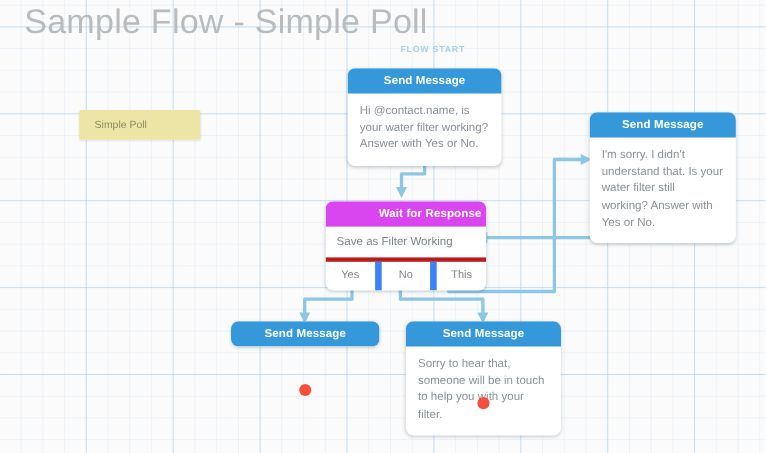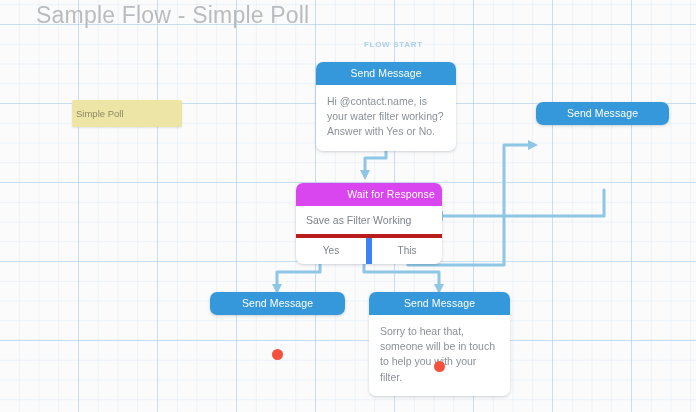--- a/index.html
+++ b/index.html
@@ -14,33 +14,33 @@
     background-color:#fbfbfb;
     background-image:
       linear-gradient(to right, rgba(170,205,235,.55) 1px, transparent 1px),
       linear-gradient(to bottom, rgba(170,205,235,.55) 1px, transparent 1px),
       linear-gradient(to right, rgba(200,222,242,.30) 1px, transparent 1px),
       linear-gradient(to bottom, rgba(200,222,242,.30) 1px, transparent 1px);
     background-size:79px 79px, 79px 79px, 19.75px 19.75px, 19.75px 19.75px;
     background-position:-1px 24px,-1px 24px,-1px 24px,-1px 24px;
   }
   #title{
-    position:absolute;left:36px;top:2px;
-    font-size:23px;font-weight:400;color:#b9bcbe;
+    position:absolute;left:22px;top:2px;
+    font-size:31px;font-weight:400;color:#b9bcbe;
     letter-spacing:.2px;white-space:nowrap;
   }
   svg#wires{position:absolute;left:0;top:0;width:696px;height:412px;pointer-events:none;}
 
   .node{
     position:absolute;background:#fff;border-radius:7px;
     box-shadow:0 1px 3px rgba(40,60,80,.22);
     overflow:hidden;
   }
   .node-hd{
-    color:#fff;font-size:10.5px;font-weight:normal;
+    color:#fff;font-size:10.5px;font-weight:bold;
     text-align:center;padding:5px 0 6px;letter-spacing:.1px;
   }
   .hd-msg{background:#3498db;}
   .hd-wait{background:#d946ef;padding-left:44px;}
   .node-bd{
     font-size:10.5px;color:#8a9199;line-height:1.45;
     padding:9px 11px 11px;
   }
   .wait-save{
     font-size:10.5px;color:#7d848c;padding:8px 10px 8px;
@@ -60,21 +60,21 @@
   .enddot{
     position:absolute;width:11px;height:11px;border-radius:50%;
     background:#f4503c;
   }
   .note{
     position:absolute;background:#fbf6bb;border-radius:2px;
     box-shadow:0 1px 2px rgba(40,60,80,.13);overflow:hidden;
   }
   .note-hd{
     background:#ece5a6;font-size:9.5px;color:#8d8a63;
-    padding:8px 4px 8px;font-weight:normal;
+    padding:8px 14px 8px;font-weight:normal;
   }
   .note-bd{
     font-size:9.5px;color:#a8a478;line-height:1.75;padding:10px 10px 10px;
   }
 </style>
 </head>
 <body>
 
 <div id="canvas"></div>
 
@@ -115,26 +115,28 @@
 <div class="node" style="left:316px;top:62px;width:140px;">
   <div class="node-hd hd-msg">Send Message</div>
   <div class="node-bd">Hi @contact.name, is your water filter working? Answer with Yes or No.</div>
 </div>
 
 <div class="node" style="left:296px;top:183px;width:146px;">
   <div class="node-hd hd-wait">Wait for Response</div>
   <div class="wait-save">Save as Filter Working</div>
   <div class="wait-exits">
     <div class="ex">Yes</div>
+    <div class="ex">No</div>
     <div class="ex">This</div>
   </div>
 </div>
 
 <div class="node" style="left:536px;top:102px;width:133px;">
   <div class="node-hd hd-msg">Send Message</div>
+  <div class="node-bd">I'm sorry. I didn't understand that. Is your water filter still working? Answer with Yes or No.</div>
 </div>
 
 <div class="node" style="left:210px;top:292px;width:135px;">
   <div class="node-hd hd-msg">Send Message</div>
 </div>
 <div class="enddot" style="left:272px;top:349px;"></div>
 
 <div class="node" style="left:369px;top:292px;width:141px;">
   <div class="node-hd hd-msg">Send Message</div>
   <div class="node-bd">Sorry to hear that, someone will be in touch to help you with your filter.</div>

